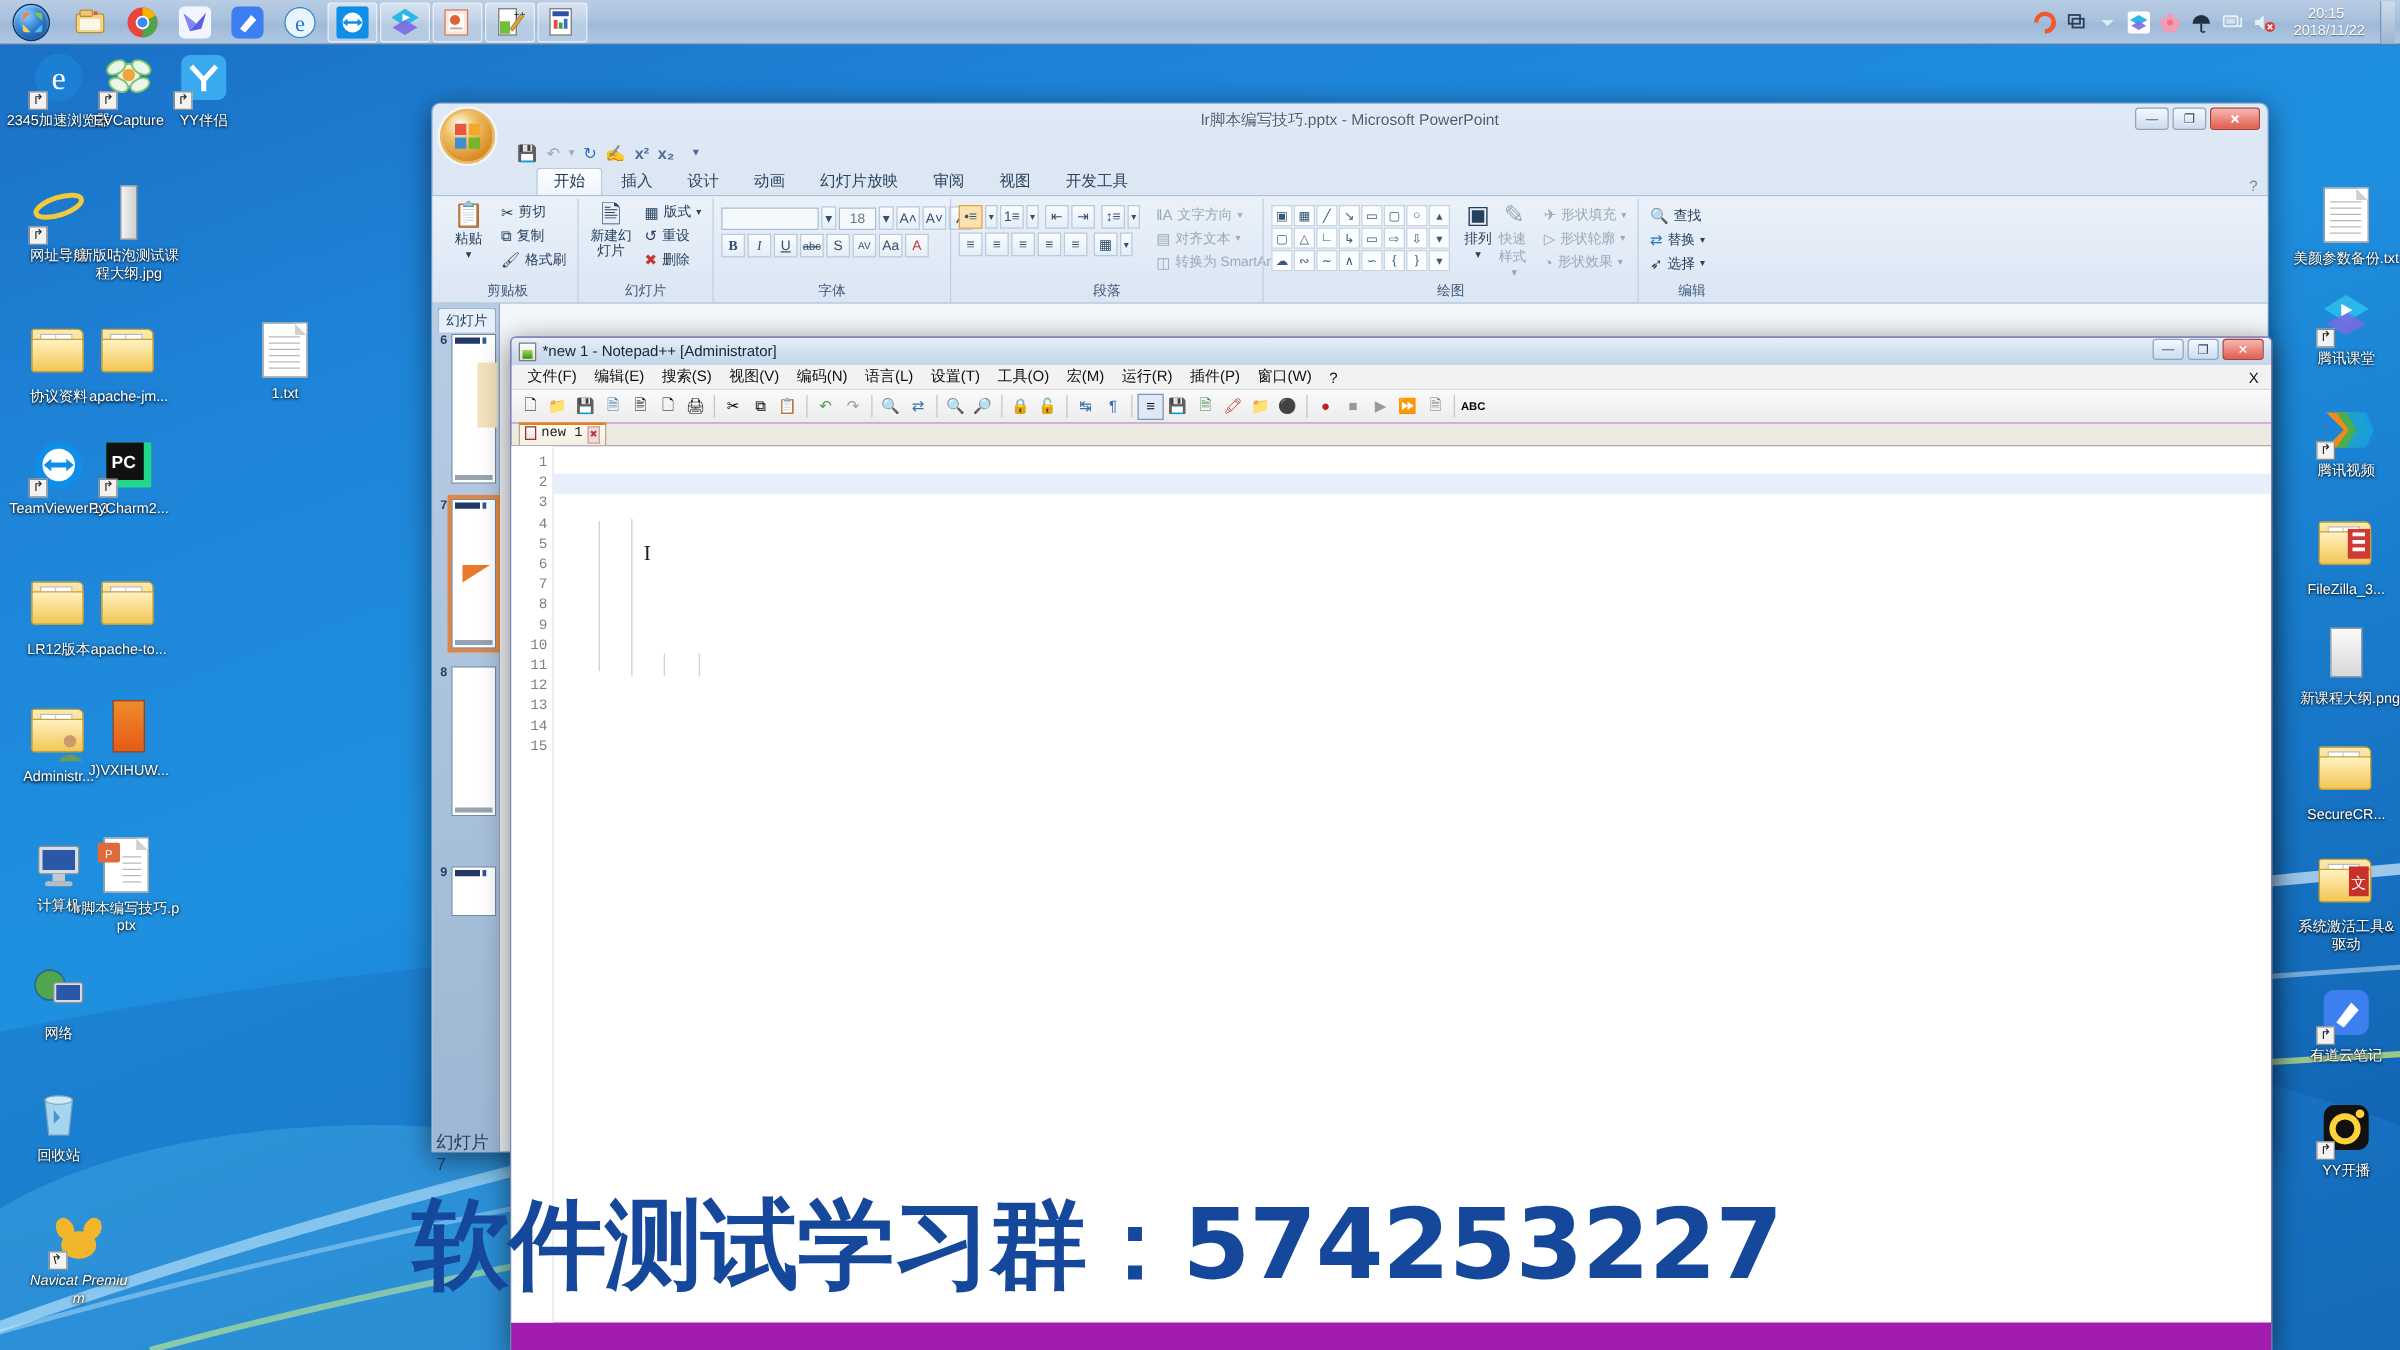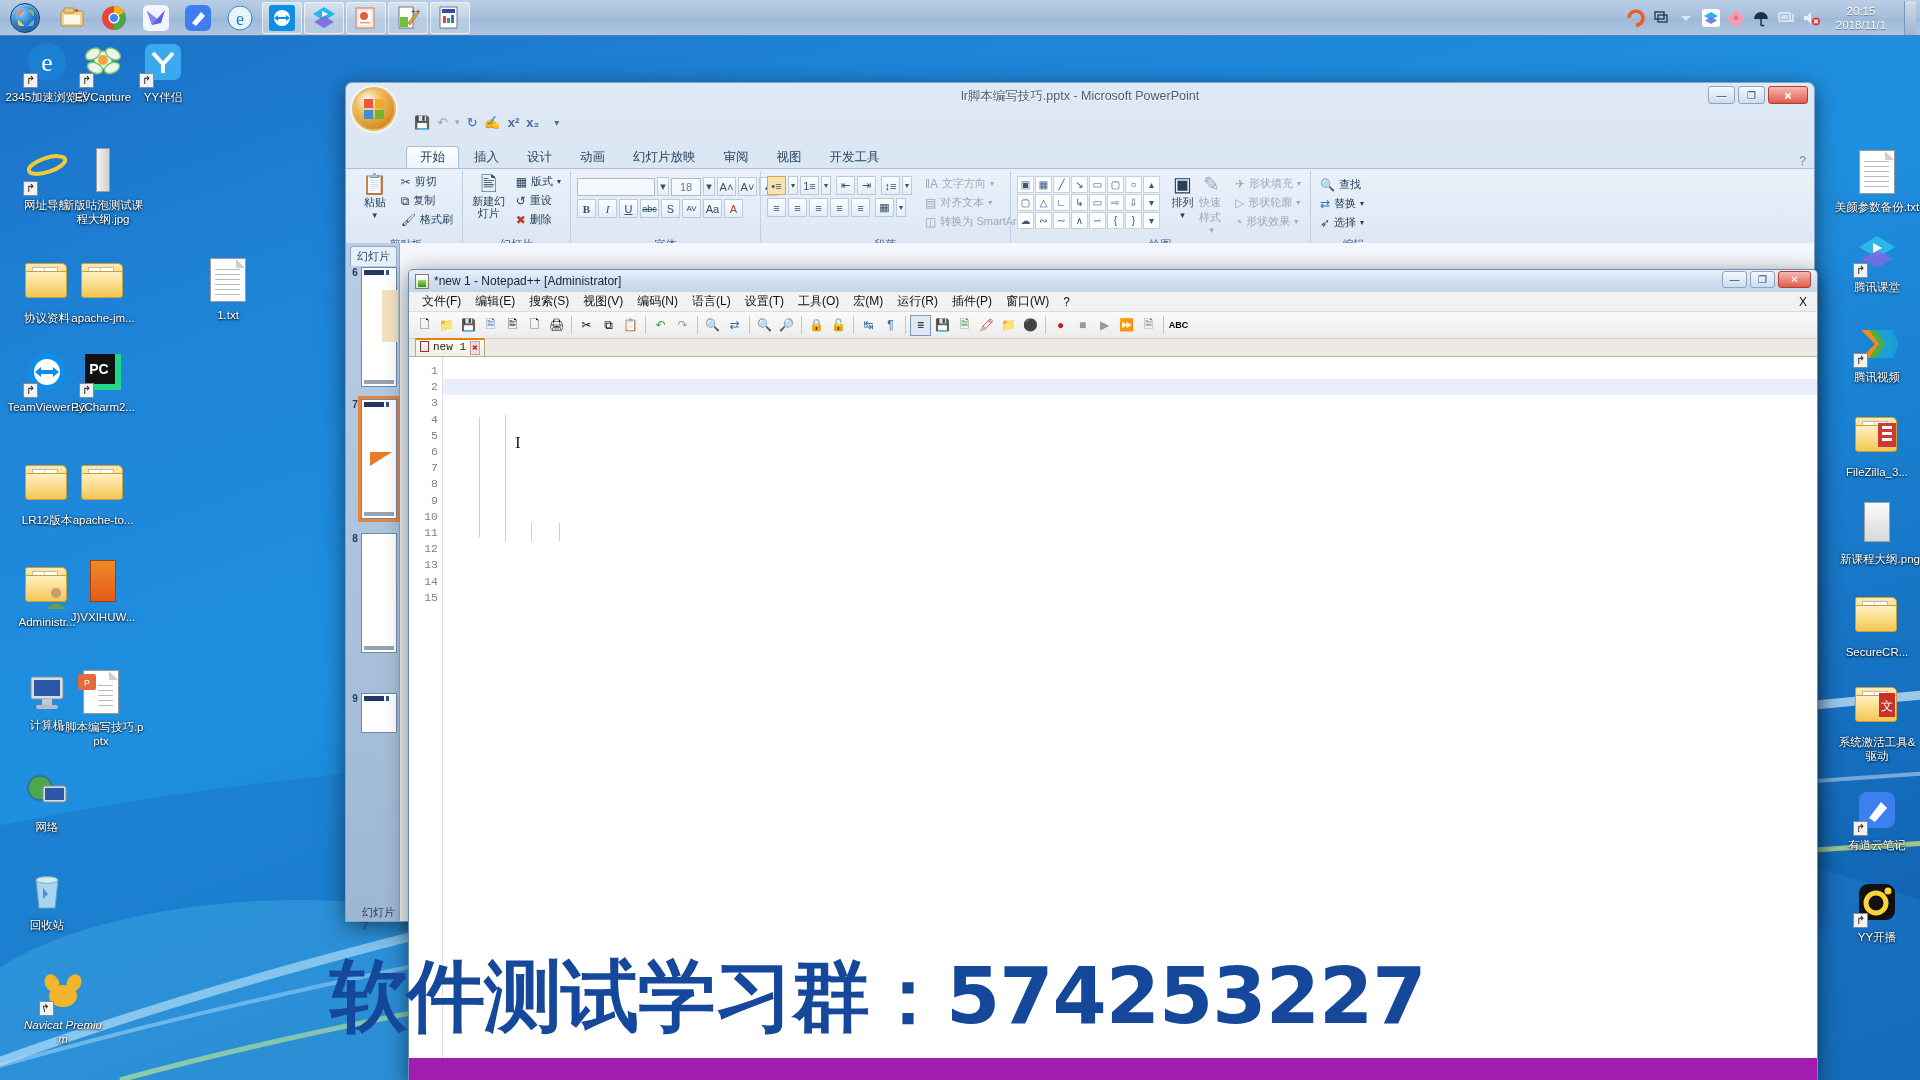--- a/index.html
+++ b/index.html
@@ -145,23 +145,22 @@
     display:flex;align-items:center;justify-content:center;
   }
   .office-orb span{display:block;width:20px;height:20px;
     background:
       linear-gradient(#e8573f,#e8573f) no-repeat 0 0/9px 9px,
       linear-gradient(#f0a92b,#f0a92b) no-repeat 11px 0/9px 9px,
       linear-gradient(#3f8fd0,#3f8fd0) no-repeat 0 11px/9px 9px,
       linear-gradient(#76b32e,#76b32e) no-repeat 11px 11px/9px 9px;
   }
   #ppt-tabs {
-    height: 22px; display:flex; align-items:flex-end; padding-left: 60px; gap: 2px;
+    height: 22px; display:flex; align-items:flex-end; padding-left: 83px; gap: 2px;
     border-bottom: 1px solid #a9c0da;
-    margin-top: 12px;
   }
   .ppt-tab {
     font-size: 12.5px; color: #2b4560; padding: 3px 13px 3px; border-radius: 4px 4px 0 0;
     line-height: 15px;
   }
   .ppt-tab.active { background: linear-gradient(to bottom,#fdfeff,#eef5fd); border:1px solid #a9c0da; border-bottom:none; color:#1a3350; }
   #ppt-ribbon {
     height: 86px; background: linear-gradient(to bottom,#eaf1fa,#dbe6f3);
     border-bottom:1px solid #a9c0da; display:flex; padding: 2px 4px 0;
   }
@@ -188,21 +187,21 @@
   #ppt-body { position:absolute; left:0; right:0; top:160px; bottom:0; display:flex; }
   #slide-pane { width: 54px; background: linear-gradient(to bottom,#b8cde4,#9db7d4); position:relative; border-right:1px solid #8fa9c6;}
   .sp-tab { position:absolute; top:-0px; left:2px; font-size:11px; color:#1f3c5e; }
   .thumbwrap{ position:absolute; left:3px; width:48px; display:flex; }
   .thumbno{ width:12px; font-size:10px; color:#1f3c5e; font-weight:bold; text-align:center; }
   .thumb{ width:36px; background:#fff; border:1px solid #6d8bab; position:relative; }
   .thumb.sel{ outline:3px solid #e8833a; background:linear-gradient(to bottom,#fff,#fff); }
   .thumb .band{ position:absolute;left:2px;top:2px;width:20px;height:5px;background:#1f3864;}
   .thumb .band2{ position:absolute;left:24px;top:2px;width:3px;height:5px;background:#2f5597;}
   .thumb .foot{ position:absolute;left:2px;bottom:2px;width:30px;height:4px;background:#9aa3ad;}
-  .sp-status{ position:absolute;bottom:0;left:13px;right:0;height:16px;font-size:11px;color:#1f3c5e;padding-left:3px;}
+  .sp-status{ position:absolute;bottom:0;left:0;right:0;height:16px;font-size:14px;color:#1f3c5e;padding-left:3px;}
 
   
   #npp {
     left: 408px; top: 269px; width: 1410px; height: 814px;
     border: 1px solid #6b8bb0;
     background: #a21caf;
     border-radius: 5px 5px 0 0;
     overflow: hidden;
   }
   #npp-title {
@@ -1126,17 +1125,17 @@
       <rect x="4" y="6" width="7" height="4" fill="#cfe0f2"></rect>
       <path d="M13 12 L16 12 L16 5" fill="none" stroke="#e9eef5" stroke-width="1.5"></path>
     </svg>
     <svg class="tray-ico" viewBox="0 0 18 18">
       <path d="M2 7 L5 7 L9 3 L9 15 L5 11 L2 11 Z" fill="#e9eef5"></path>
       <circle cx="14" cy="12.5" r="4" fill="#e03a3a"></circle>
       <path d="M12.2 10.7 L15.8 14.3 M15.8 10.7 L12.2 14.3" stroke="#fff" stroke-width="1.4"></path>
     </svg>
     <div class="tray-clock">
       <div>20:15</div>
-      <div>2018/11/1</div>
+      <div>2018/11/22</div>
     </div>
     <div class="show-desktop"></div>
   </div>
 </div>
 
 </body></html>

